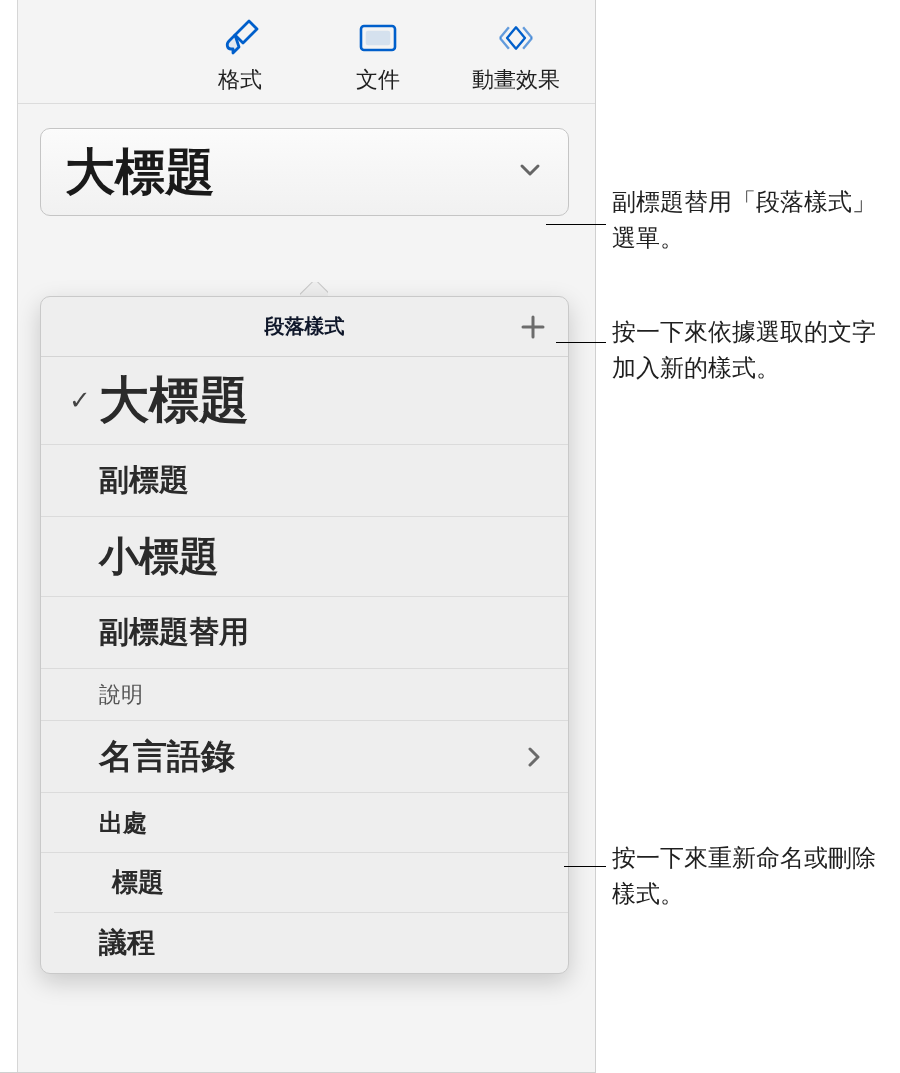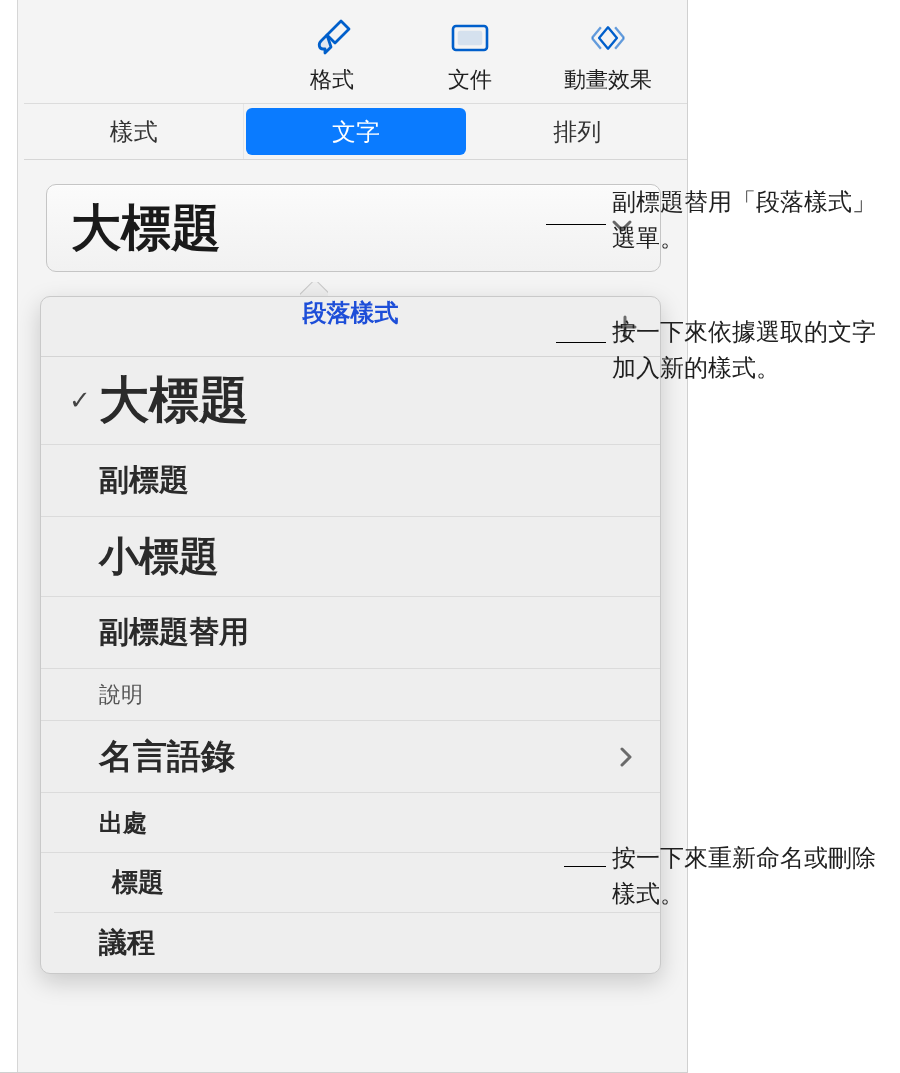--- a/index.html
+++ b/index.html
@@ -8,27 +8,26 @@
       background: #fff;
       width: 900px;
       height: 1073px;
       position: relative;
       overflow: hidden;
     }
     .panel {
       position: absolute;
       left: 0;
       top: 0;
-      width: 688px;
+      width: 596px;
       height: 1073px;
       background: #f4f4f4;
       border: 1px solid #d0d0d0;
       border-top: none;
       border-left: none;
-      padding-left: 6px;
     }
     .left-gutter {
       position: absolute;
       left: 0; top: 0;
       width: 18px;
       height: 100%;
       background: #fff;
       border-right: 1px solid #d6d6d6;
     }
     .toolbar {
@@ -132,26 +131,27 @@
       content:"";
       position:absolute;
       left:2px; top:2px;
       width:24px; height:24px;
       background:#eeeeee;
       border:1px solid #c9c9c9;
       transform: rotate(45deg);
     }
     .popover-header {
       display: flex;
+      align-items: center;
       justify-content: center;
       position: relative;
       height: 60px;
-      font-size: 24px;
+      font-size: 20px;
       font-weight: 600;
-      color: #1d4ed8;
+      color: #0f172a;
       border-bottom: 1px solid #d4d4d4;
     }
     .add-btn {
       position: absolute;
       right: 18px;
       top: 50%;
       transform: translateY(-50%);
       width: 34px; height: 34px;
       display: flex;
       align-items: center;
@@ -248,25 +248,20 @@
           <path d="M10 20 L20 8" opacity="0.6"></path>
           <path d="M10 20 L20 32" opacity="0.6"></path>
           <path d="M46 20 L36 8" opacity="0.6"></path>
           <path d="M46 20 L36 32" opacity="0.6"></path>
         </svg>
       </span>
       <span class="label">動畫效果</span>
     </div>
   </div>
 
-  <div class="tabs">
-    <div class="tab">樣式</div>
-    <div class="tab active">文字</div>
-    <div class="tab">排列</div>
-  </div>
 
   <div class="style-picker">
     <div class="style-button">
       <span class="style-button-label">大標題</span>
       <span class="chevron-holder">
         <svg width="28" height="28" viewBox="0 0 28 28" fill="none" stroke="#666" stroke-width="3" stroke-linecap="round" stroke-linejoin="round">
           <path d="M6 10 L14 18 L22 10"></path>
         </svg>
       </span>
     </div>

